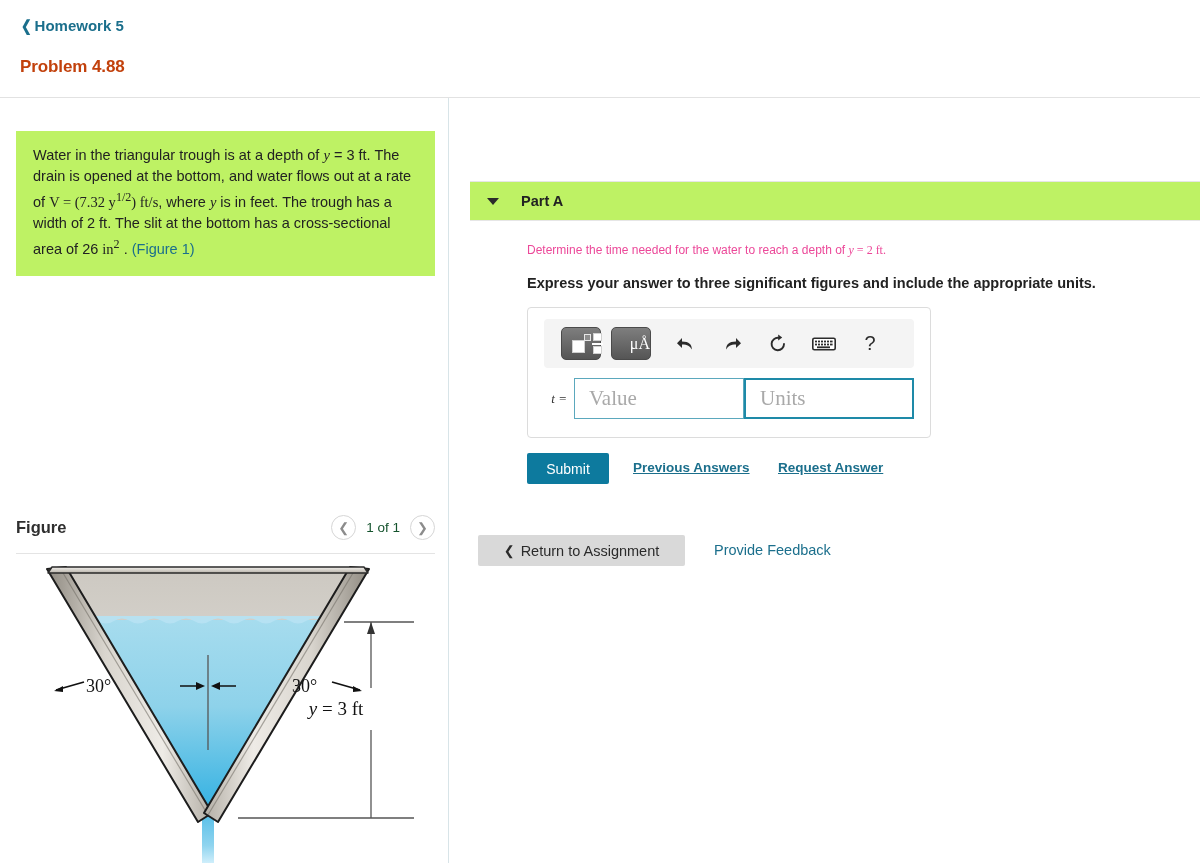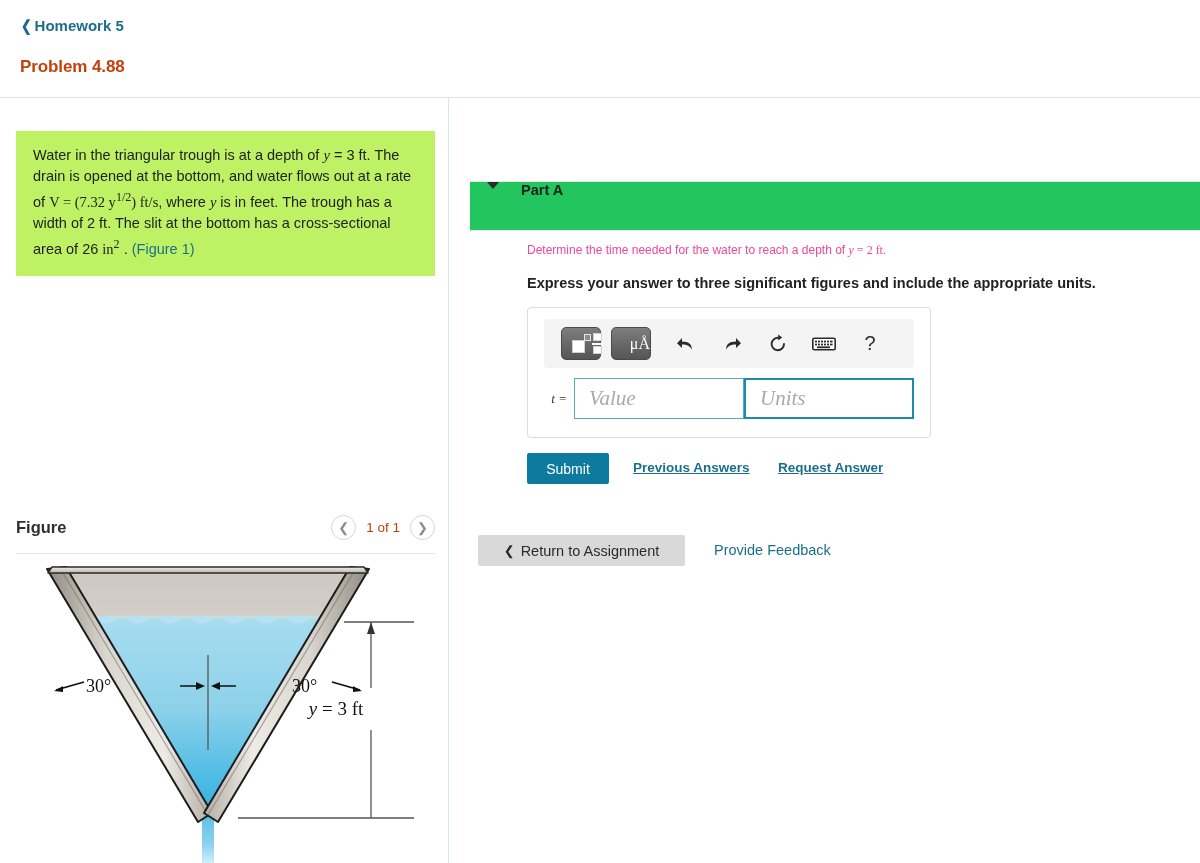--- a/index.html
+++ b/index.html
@@ -65,38 +65,38 @@
     position: absolute; right: 0; top: 0;
     display: flex; align-items: center; gap: 10px;
   }
   .fig-arrow {
     width: 25px; height: 25px; border-radius: 50%;
     border: 1px solid #d6d6d6; background: #fff;
     color: #8c8c8c; font-size: 13px;
     display: flex; align-items: center; justify-content: center;
     cursor: pointer; line-height: 1;
   }
-  .fig-count { font-size: 13.5px; color: #c2410c; }
+  .fig-count { font-size: 13.5px; color: #14532d; }
   .figure-rule {
     position: absolute; left: 16px; top: 553px;
     width: 419px; height: 1px; background: #e4e4e4;
   }
   .figure-canvas {
     position: absolute; left: 16px; top: 560px;
     width: 419px; height: 303px; overflow: hidden;
   }
 
   
   .part-header {
     position: absolute; left: 470px; top: 181px;
-    width: 730px; height: 50px;
-    background: #22c55e;
+    width: 730px; height: 40px;
+    background: #bef264;
     border-top: 1px solid #e6e6e6;
     border-bottom: 1px solid #e6e6e6;
-    display: flex; align-items: flex-start;
+    display: flex; align-items: center;
     cursor: pointer;
   }
   .part-caret {
     margin-left: 17px; width: 0; height: 0;
     border-left: 6px solid transparent;
     border-right: 6px solid transparent;
     border-top: 7px solid #2b2b2b;
   }
   .part-label {
     margin-left: 22px; font-size: 14.5px; font-weight: 700; color: #222;
@@ -167,21 +167,21 @@
     text-align: right; padding-right: 7px;
   }
   .ans-field {
     height: 41px; border: 1px solid #5ba8bd;
     background: #fff; display: flex; align-items: center;
     padding-left: 14px; cursor: text;
   }
   .ans-value { width: 170px; }
   .ans-units { width: 170px; border: 2px solid #1e8aa8; }
   .ph {
-    font-family: "Liberation Serif", serif; font-style: italic;
+    font-family: "Liberation Serif", serif; 
     font-size: 21px; color: #a9a9a9;
   }
 
   .submit-btn {
     position: absolute; left: 527px; top: 453px;
     width: 82px; height: 31px;
     background: #0d7a9e; color: #fff;
     border: none; border-radius: 2px;
     font-size: 14px; font-family: "Liberation Sans", sans-serif;
     cursor: pointer;

